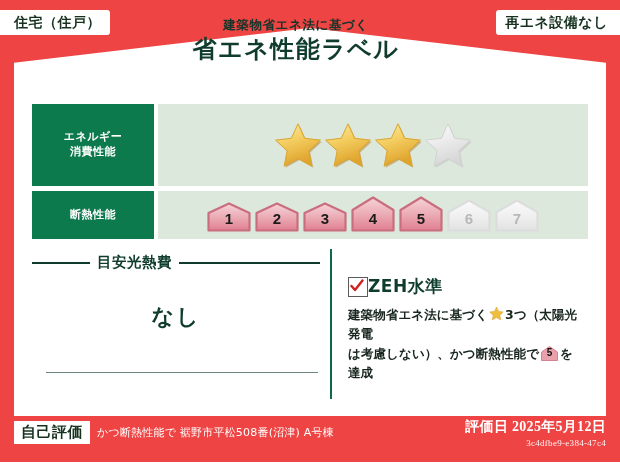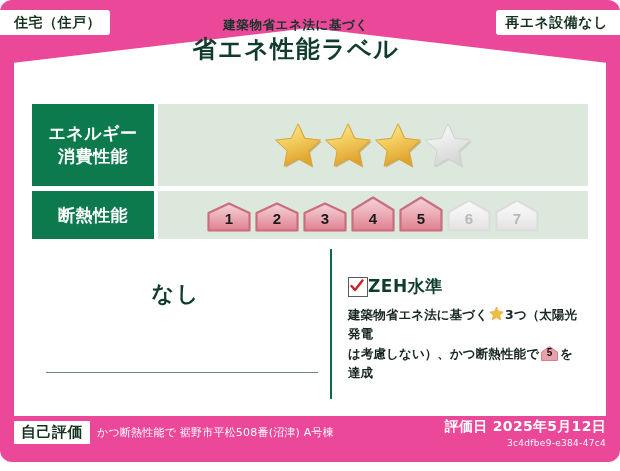--- a/index.html
+++ b/index.html
@@ -5,24 +5,23 @@
   html,body{margin:0;padding:0;}
   body{
     width:620px;height:471px;
     font-family:"DejaVu Sans","Liberation Sans",sans-serif;
     background:#ffffff;
     overflow:hidden;
   }
   #label-root{
     position:relative;
     width:620px;height:462px;
-    background:#ec4899;
+    background:#ef4444;
     box-sizing:border-box;
     overflow:hidden;
-    border-radius:12px;
   }
 
   
   .corner-tag{
     position:absolute;
     top:10px;
     background:#ffffff;
     color:#16321f;
     font-size:14px;
     font-weight:bold;
@@ -78,21 +77,21 @@
 
   
   .perf-row{
     display:flex;align-items:stretch;
     margin-top:0;
   }
   .perf-label{
     width:122px;
     background:#0d7a4e;
     color:#ffffff;
-    font-size:17px;font-weight:bold;
+    font-size:11px;font-weight:bold;
     letter-spacing:0.5px;
     display:flex;flex-direction:column;align-items:center;justify-content:center;
     line-height:1.35;
     box-sizing:border-box;
   }
   .perf-label span{display:block;white-space:nowrap;}
   .perf-value{
     flex:1;
     background:#dce8dc;
     margin-left:4px;
@@ -222,20 +221,21 @@
     color:#ffffff;
     font-size:11px;
     margin-left:7px;
     letter-spacing:0.2px;
     white-space:nowrap;
   }
   .footer-right{
     margin-left:auto;
     text-align:right;
     color:#ffffff;
+    font-family:Liberation Serif, serif;
   }
   .eval-date{font-size:14px;font-weight:bold;letter-spacing:0.3px;white-space:nowrap;}
   .eval-id{font-size:9px;margin-top:2px;letter-spacing:0.3px;white-space:nowrap;opacity:.95;}
 </style>
 </head>
 <body>
 
 <div id="label-root">
 
   <div class="corner-tag left">住宅（住戸）</div>
@@ -405,20 +405,25 @@
               </svg>
               <div class="h-num">7</div>
             </div>
           </div>
       </div>
     </div>
 
     <div class="lower">
 
       <div class="lower-left">
+        <div class="cost-head">
+          <div class="rule short"></div>
+          <div class="cost-title">目安光熱費</div>
+          <div class="rule"></div>
+        </div>
         <div class="cost-value">なし</div>
         <div class="cost-bottom-rule"></div>
       </div>
 
       <div class="lower-right">
         <div class="zeh-head">
           <div class="zeh-check">
             <svg width="14" height="14" viewBox="0 0 14 14">
               <path d="M1.5 7 L5 11 L12.5 1.5" stroke="#cc2222" stroke-width="2.4" fill="none" stroke-linecap="round" stroke-linejoin="round"></path>
             </svg>

